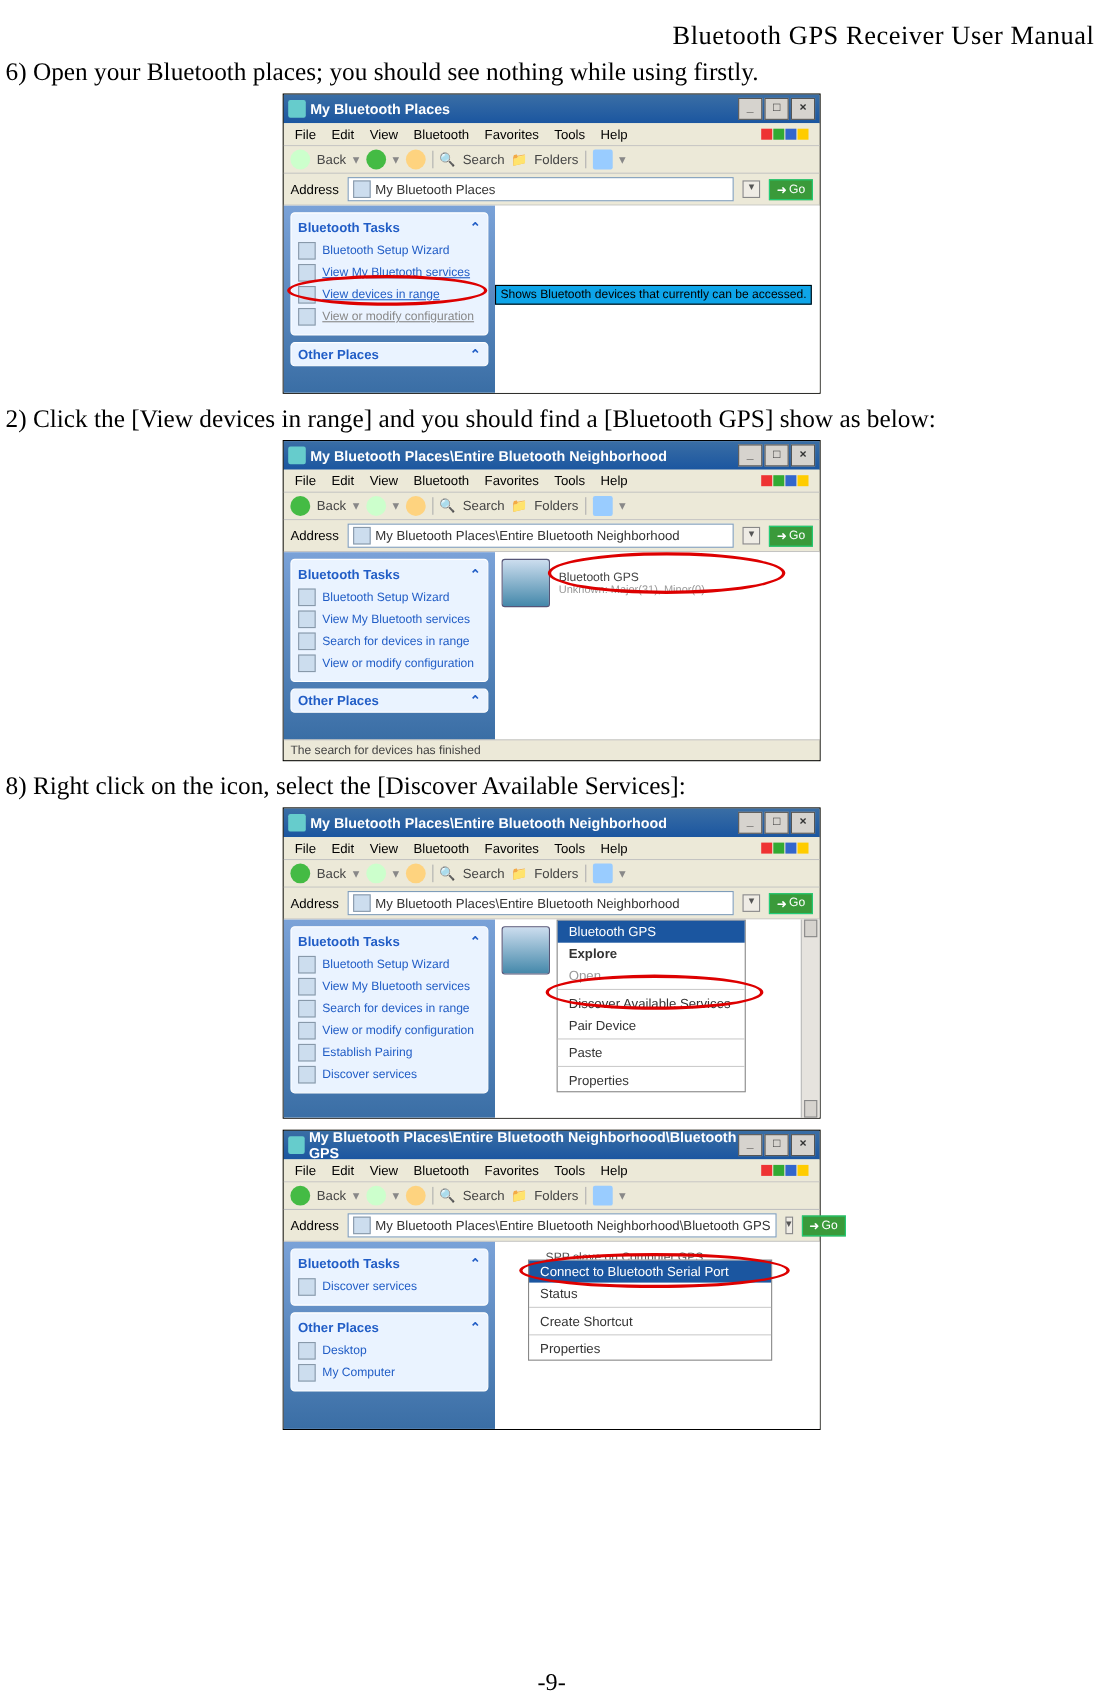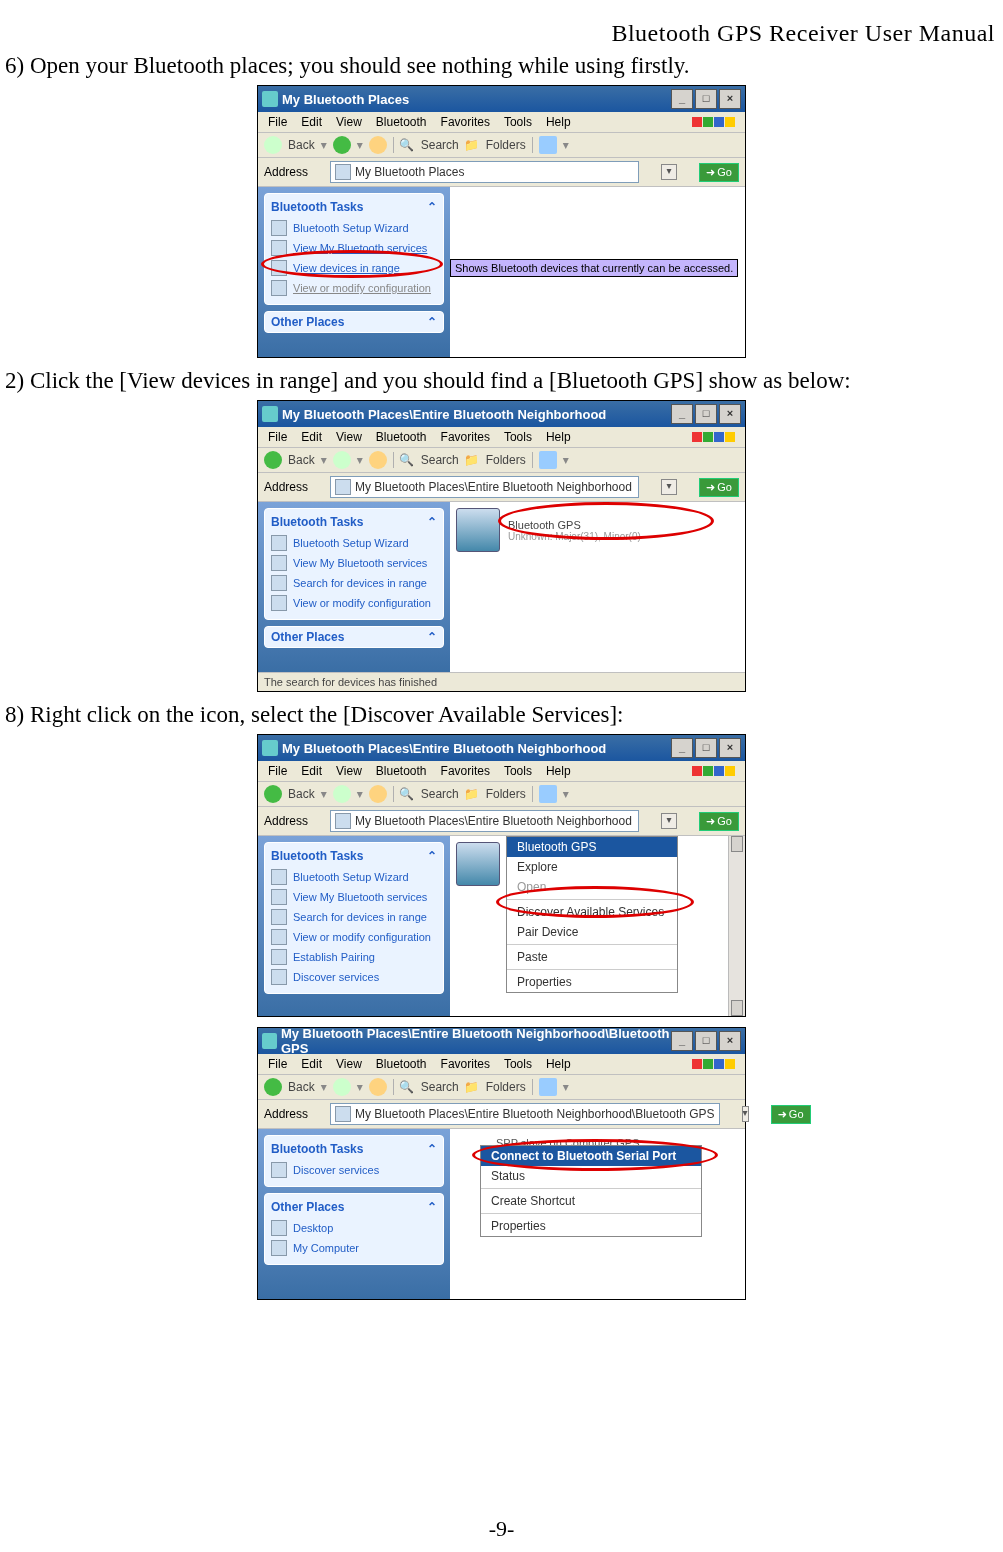--- a/index.html
+++ b/index.html
@@ -10,38 +10,38 @@
 .shot{margin:4px auto 10px auto;border:1px solid #000000;background:#ece9d8;font-family:Tahoma,Arial,sans-serif}
 .shot .titlebar{display:flex;align-items:center;height:26px;background:linear-gradient(#3a6ea5,#1b56a0);color:#fff;font-size:13px;font-weight:bold;padding:0 4px}
 .shot .titlebar .winbtns{margin-left:auto;display:flex;gap:2px}
 .shot .titlebar .winbtn{width:20px;height:18px;background:#d6d3ce;border:1px solid #555;font-size:11px;line-height:16px;text-align:center;color:#333}
 .shot .menubar{background:#ece9d8;color:#000;font-size:12px;padding:3px 10px;display:flex;gap:14px;border-bottom:1px solid #c0c0c0;align-items:center}
 .shot .menubar .flag{margin-left:auto;display:flex;gap:1px}
 .shot .menubar .flag span{width:10px;height:10px}
 .shot .toolbar{background:#ece9d8;padding:3px 6px;display:flex;align-items:center;gap:6px;color:#444;font-size:12px;border-bottom:1px solid #c0c0c0}
 .ticon{display:inline-block;width:18px;height:18px;border-radius:9px}
 .sep{width:1px;height:16px;background:#b0b0b0}
-.shot .addr{background:#ece9d8;padding:3px 6px;display:flex;align-items:center;gap:22px;font-size:12px;border-bottom:1px solid #c0c0c0}
+.shot .addr{background:#ece9d8;padding:3px 6px;display:flex;align-items:center;gap:8px;font-size:12px;border-bottom:1px solid #c0c0c0}
 .shot .addr .addrfield{flex:1;background:#fff;border:1px solid #7f9db9;padding:2px 4px;display:flex;align-items:center;gap:4px;color:#333}
 .shot .body{display:flex;height:170px;background:#fff}
 .shot .sidebar{width:192px;background:linear-gradient(#7aa2d8,#3a6ea5);padding:6px;box-sizing:border-box;color:#fff;font-size:12px}
 .shot .panel{background:#eaf3ff;border:1px solid #fff;border-radius:4px;padding:4px 6px 6px 6px;color:#215dc6}
 .shot .panelhd{display:flex;justify-content:space-between;font-weight:bold;color:#215dc6;padding:2px 0 4px 0;font-size:12px}
 .shot .panel .ln{display:flex;align-items:center;gap:6px;padding:2px 0;font-size:11px;color:#215dc6}
 .shot .panel .ln.link{text-decoration:underline}
 .shot .content{flex:1;background:#fff;position:relative;padding:6px}
-.tooltip{position:absolute;background:#c4b5fd;border:1px solid #000;font-size:11px;color:#000;padding:2px 4px}
+.tooltip{position:absolute;background:#0ea5e9;border:1px solid #000;font-size:11px;color:#000;padding:2px 4px}
 .device{display:flex;align-items:center;gap:8px;font-size:11px;color:#444}
 .device .devicon{width:42px;height:42px;background:linear-gradient(#cde,#48a);border:1px solid #557;border-radius:3px}
 .statusbar{border-top:1px solid #c0c0c0;font-size:11px;color:#444;padding:3px 6px;background:#ece9d8}
 .circle{position:absolute;border:3px solid #d00;border-radius:50%/50%;pointer-events:none}
 .ctxmenu{position:absolute;background:#fff;border:1px solid #888;font-size:12px;color:#333;min-width:170px}
 .ctxmenu .mi{padding:3px 10px}
-.ctxmenu .mi.hdr2{font-weight:normal}
-.ctxmenu .mi.sel{background:#1b56a0;color:#fff;font-weight:bold}
+.ctxmenu .mi.hdr2{font-weight:bold}
+.ctxmenu .mi.sel{background:#1b56a0;color:#fff;font-weight:normal}
 .ctxmenu hr{margin:2px 0;border:none;border-top:1px solid #ccc}
 .dd{width:14px;height:14px;border:1px solid #888;font-size:10px;line-height:12px;text-align:center;color:#555;background:#efece5}
 .go{background:#3a9a3a;color:#fff;padding:2px 6px;font-size:11px;border:1px solid #2c7;display:inline-flex;align-items:center;gap:2px}
 .smallicon{width:14px;height:14px;display:inline-block;border:1px solid #89a;background:#cde}
 .scrollb{width:16px;background:#e6e3de;border-left:1px solid #bbb;position:relative}
 .scrollb::before,.scrollb::after{content:'';position:absolute;left:2px;right:2px;height:14px;background:#d6d3ce;border:1px solid #888}
 .scrollb::before{top:0}.scrollb::after{bottom:0}
 </style>
 </head>
 <body>

